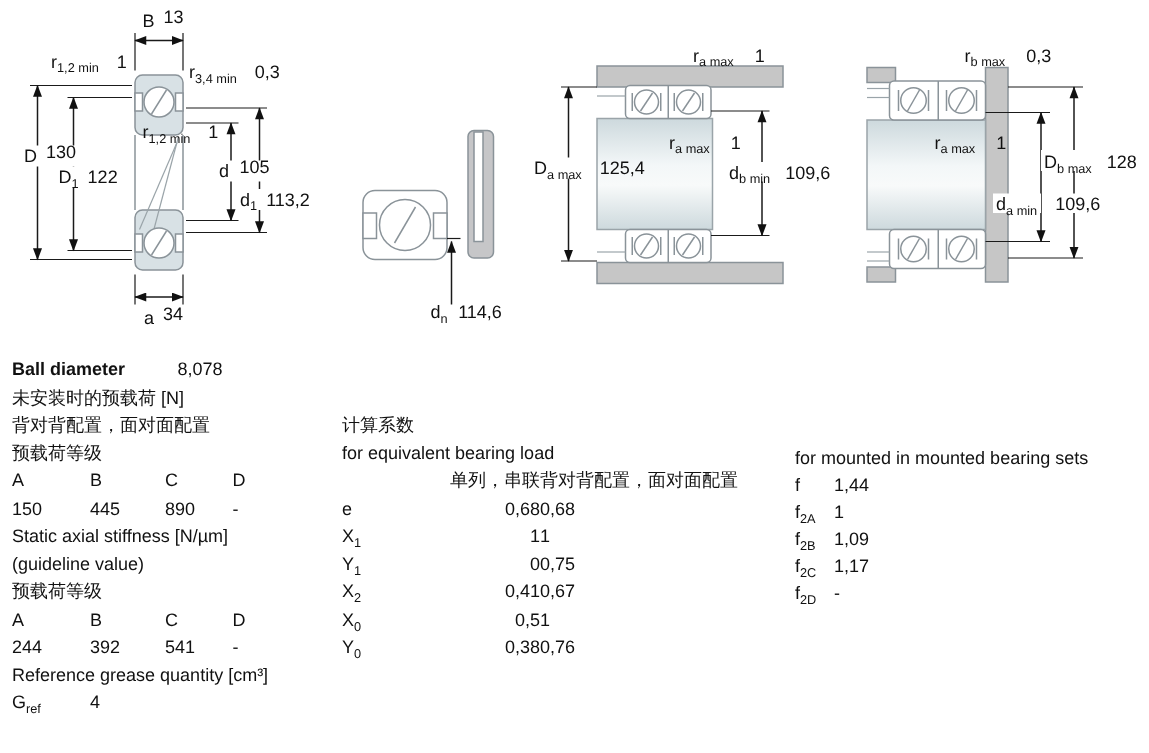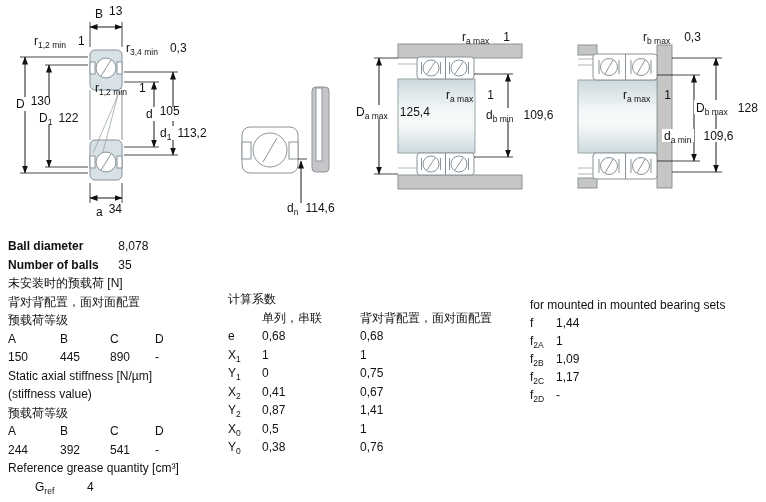--- a/index.html
+++ b/index.html
@@ -8,23 +8,23 @@
     font-family:"Liberation Sans", sans-serif; color:#111; overflow:hidden;
   }
   .abs { position:absolute; }
   .row { height:18.5px; line-height:18.5px; font-size:12px; white-space:nowrap; }
   .b { font-weight:normal; }
   .kv-label { display:inline-block; width:107px; font-weight:bold; }
   .c1 { display:inline-block; width:52px; }
   .c2 { display:inline-block; width:50px; }
   .c3 { display:inline-block; width:45px; }
   .f-label { display:inline-block; width:34px; }
-  .f-v1 { display:inline-block; width:98px; }
+  .f-v1 { display:inline-block; width:98px;text-align:right; }
   .p-label { display:inline-block; width:26px; }
-  .g-label { display:inline-block; width:52px;margin-left:27px; }
+  .g-label { display:inline-block; width:52px; }
   sub { font-size:8.5px; line-height:0; }
   
   svg text { font-family:"Liberation Sans", sans-serif; font-size:12px; fill:#111; }
   svg .sub { font-size:8.5px; }
   .oline { stroke:#8a9399; stroke-width:1; fill:none; }
   .thin  { stroke:#9aa4a9; stroke-width:0.8; fill:none; }
   .ring  { fill:#d8e1e5; stroke:#8a9399; stroke-width:1; }
   .white { fill:#ffffff; stroke:#8a9399; stroke-width:1; }
   .ball  { fill:#ffffff; stroke:#8a9399; stroke-width:1; }
   .gray  { fill:#c6c6c6; stroke:#8a9399; stroke-width:1; }
@@ -230,67 +230,61 @@
     <text x="696" y="112"><tspan>D</tspan><tspan class="sub" dy="3">b max</tspan><tspan dy="-3" dx="10">128</tspan></text>
     <text x="664" y="140"><tspan>d</tspan><tspan class="sub" dy="3">a min</tspan><tspan dy="-3" dx="12">109,6</tspan></text>
   </g>
 </svg>
 
 <div class="abs" style="left:8px;top:237px;width:218px">
   <div class="row">
     <span class="kv-label">Ball diameter</span>
     <span>8,078</span>
   </div>
-  <div class="row">
-    <span class="kv-label">Number of balls</span>
-    <span>35</span>
-  </div>
   <div class="row b">未安装时的预载荷 [N]</div>
   <div class="row">背对背配置，面对面配置</div>
   <div class="row">预载荷等级</div>
   <div class="row">
     <span class="c1">A</span><span class="c2">B</span><span class="c3">C</span><span>D</span>
   </div>
   <div class="row">
     <span class="c1">150</span><span class="c2">445</span><span class="c3">890</span><span>-</span>
   </div>
   <div class="row b">Static axial stiffness [N/µm]</div>
-  <div class="row">(stiffness value)</div>
+  <div class="row">(guideline value)</div>
   <div class="row">预载荷等级</div>
   <div class="row">
     <span class="c1">A</span><span class="c2">B</span><span class="c3">C</span><span>D</span>
   </div>
   <div class="row">
     <span class="c1">244</span><span class="c2">392</span><span class="c3">541</span><span>-</span>
   </div>
   <div class="row b">Reference grease quantity [cm³]</div>
   <div class="row">
     <span class="g-label"><span>G</span><sub>ref</sub></span><span>4</span>
   </div>
 </div>
 
-<div class="abs" style="left:228px;top:290px;width:300px">
+<div class="abs" style="left:228px;top:274px;width:300px">
   <div class="row b">计算系数</div>
+  <div class="row b">for equivalent bearing load</div>
   <div class="row">
     <span class="f-label"></span><span class="f-v1">单列，串联</span><span>背对背配置，面对面配置</span>
   </div>
   <div class="row">
     <span class="f-label"><span>e</span><sub></sub></span><span class="f-v1">0,68</span><span>0,68</span>
   </div>
   <div class="row">
     <span class="f-label"><span>X</span><sub>1</sub></span><span class="f-v1">1</span><span>1</span>
   </div>
   <div class="row">
     <span class="f-label"><span>Y</span><sub>1</sub></span><span class="f-v1">0</span><span>0,75</span>
   </div>
   <div class="row">
     <span class="f-label"><span>X</span><sub>2</sub></span><span class="f-v1">0,41</span><span>0,67</span>
-  </div>
-  <div class="row">
-    <span class="f-label"><span>Y</span><sub>2</sub></span><span class="f-v1">0,87</span><span>1,41</span>
   </div>
   <div class="row">
     <span class="f-label"><span>X</span><sub>0</sub></span><span class="f-v1">0,5</span><span>1</span>
   </div>
   <div class="row">
     <span class="f-label"><span>Y</span><sub>0</sub></span><span class="f-v1">0,38</span><span>0,76</span>
   </div>
 </div>
 
 <div class="abs" style="left:530px;top:297px;width:230px">

